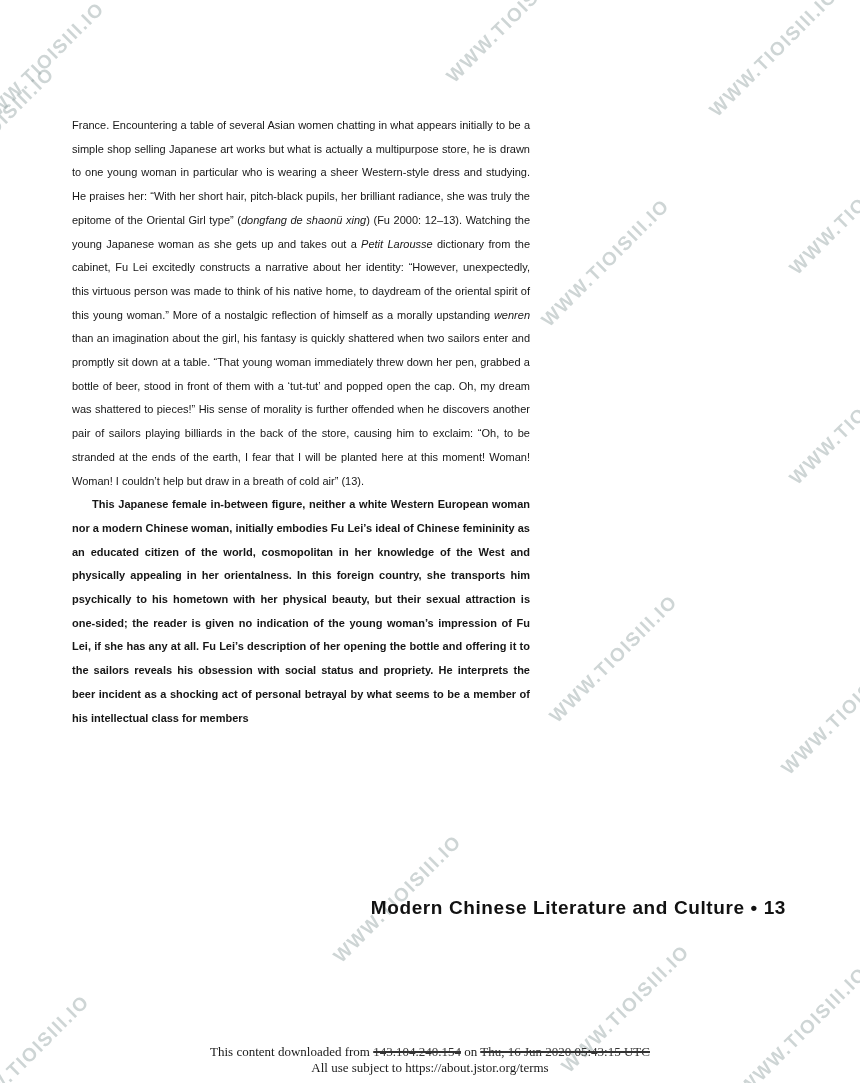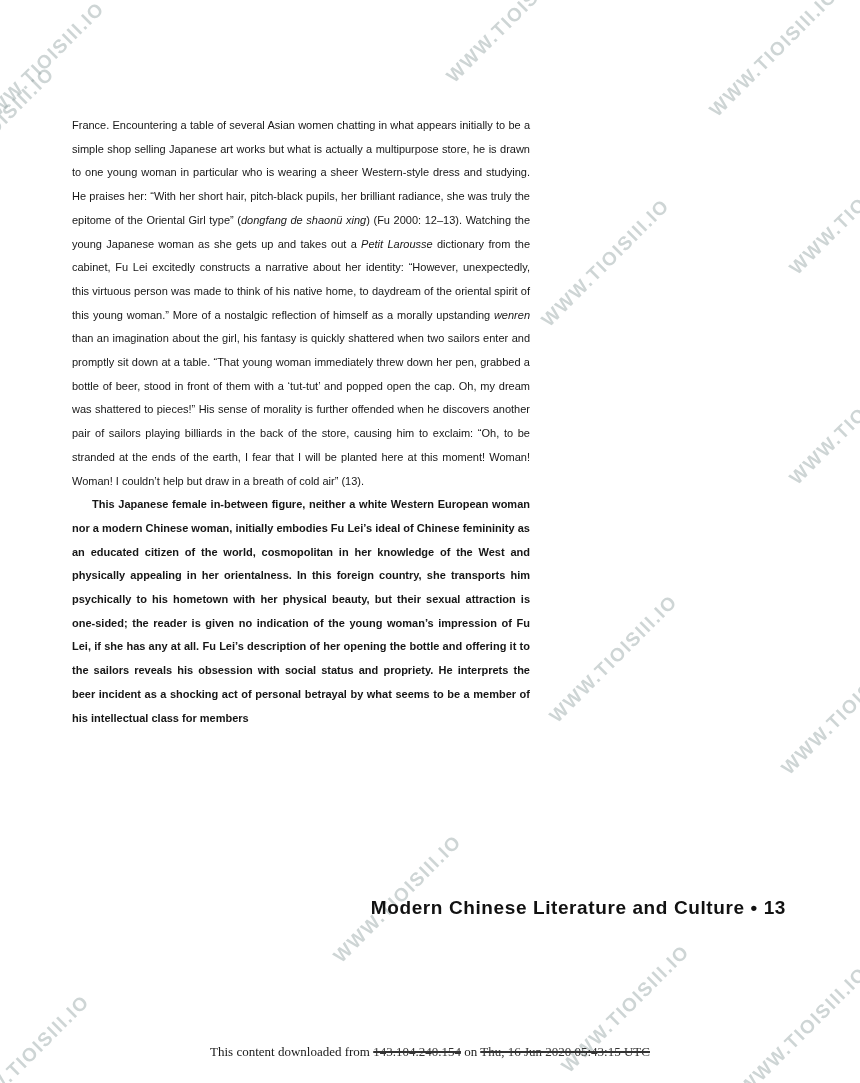--- a/index.html
+++ b/index.html
@@ -87,15 +87,16 @@
   <div class="running-footer">
     <span>Modern Chinese Literature and Culture</span>
     <span> <span>•</span> </span>
     <span>13</span>
   </div>
 
   <div class="jstor-footer">
     <div>
       <span>This content downloaded from </span><span class="redacted">143.104.240.154</span><span> on </span><span class="redacted">Thu, 16 Jun 2020 05:43:15 UTC</span>
     </div>
+    <div>All use subject to https://about.jstor.org/terms</div>
   </div>
 
 </div>
 
 </body></html>

